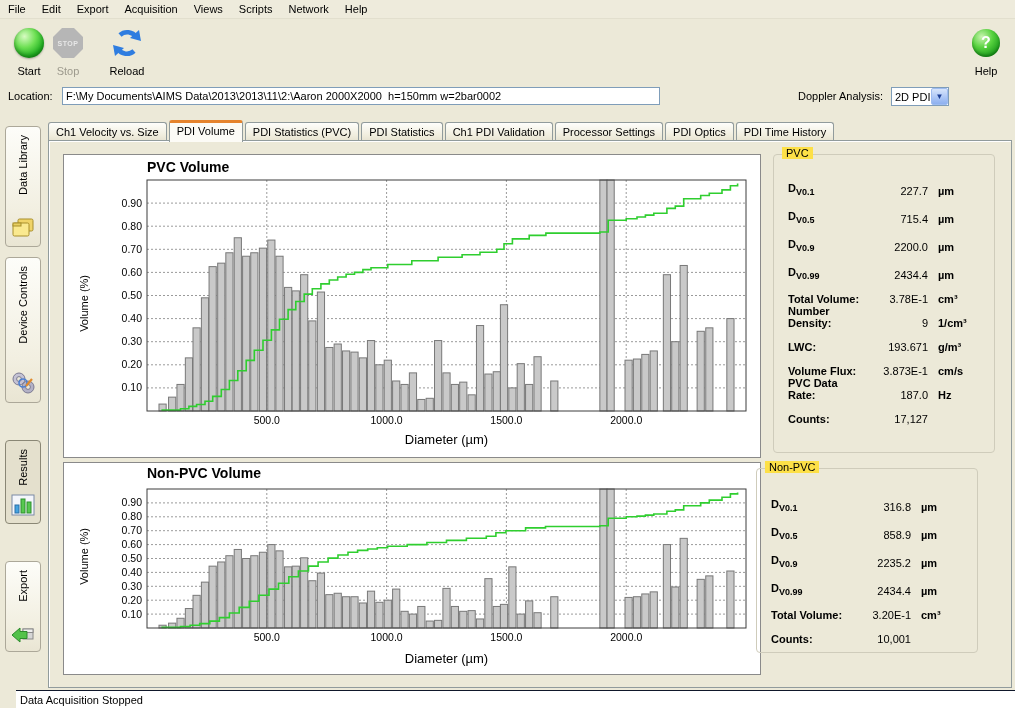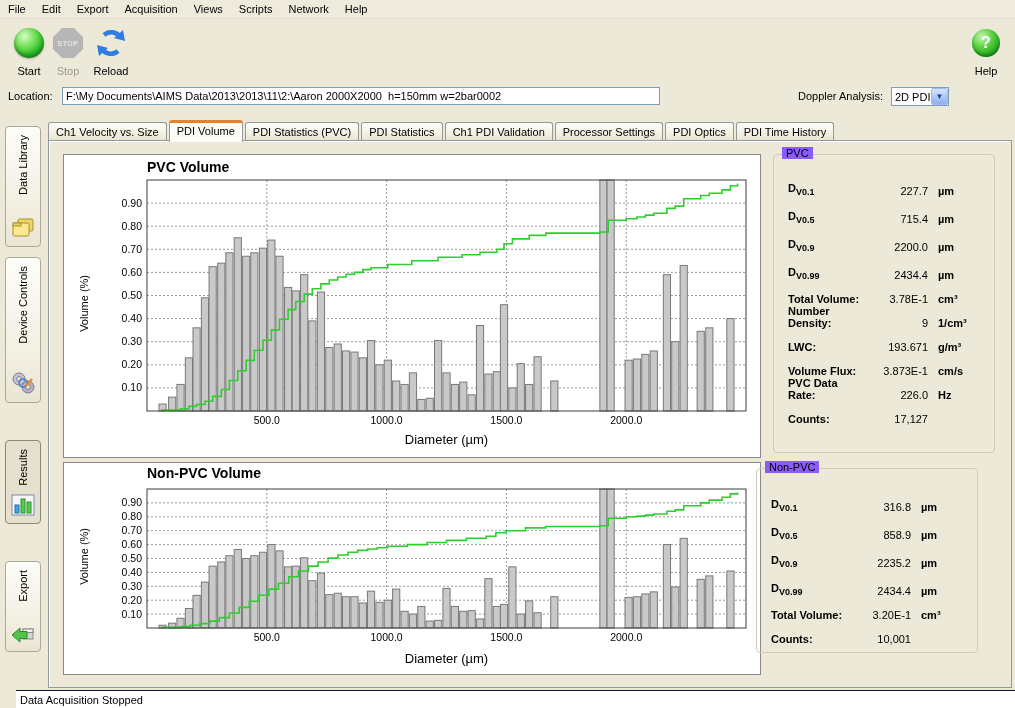--- a/index.html
+++ b/index.html
@@ -64,21 +64,21 @@
   .axis-x{position:absolute;left:83px;width:599px;text-align:center;font-size:13px;}
   .axis-y{position:absolute;left:14px;font-size:11px;}
   svg text{font-family:"Liberation Sans",sans-serif;font-size:10.5px;fill:#000;}
   .grid{stroke:#9a9a9a;stroke-width:1;stroke-dasharray:2,2;}
   .bar{fill:#c9c9c9;stroke:#787878;stroke-width:1;}
   .cum{fill:none;stroke-width:1.6;}
   .plotborder{fill:none;stroke:#3c3c3c;stroke-width:1;}
 
   
   .group{position:absolute;border:1px solid #cfccbb;border-radius:4px;}
-  .group .legend{position:absolute;top:-8px;left:8px;background:#8b5cf6;padding:0 4px;}
+  .group .legend{position:absolute;top:-8px;left:8px;background:#fde047;padding:0 4px;}
   .srow{display:flex;align-items:flex-end;padding:0 10px 0 14px;box-sizing:border-box;}
   .srow .sl{flex:1;font-weight:bold;}
   .srow .sl sub{font-size:9px;font-weight:bold;}
   .srow .sv{width:66px;text-align:right;}
   .srow .su{width:46px;padding-left:10px;font-weight:bold;}
   .h28{height:28px;} .h24{height:24px;}
 
   
   .statusbar{position:absolute;left:16px;top:690px;width:100%;height:18px;background:#ffffff;
              border-top:1px solid #0f172a;}
@@ -111,21 +111,21 @@
       <div class="tlabel">Start</div>
     </div>
     <div class="tool disabled" style="left:50px;width:36px;">
       <div class="ticon">
           <div class="octagon">
             <span>STOP</span>
           </div>
         </div>
       <div class="tlabel">Stop</div>
     </div>
-    <div class="tool" style="left:88px;width:46px;">
+    <div class="tool" style="left:104px;width:46px;">
       <div class="ticon">
         <svg width="32" height="32" viewBox="0 0 32 32">
           <path d="M25 10 A10 9 0 0 0 9 8" fill="none" stroke="#2f7de0" stroke-width="4.5"></path>
           <polygon points="28,3 30,14 19,11" fill="#2f7de0"></polygon>
           <path d="M7 22 A10 9 0 0 0 23 24" fill="none" stroke="#2f7de0" stroke-width="4.5"></path>
           <polygon points="4,29 2,18 13,21" fill="#2f7de0"></polygon>
         </svg>
       </div>
       <div class="tlabel">Reload</div>
     </div>
@@ -440,21 +440,21 @@
             <span class="sv">193.671</span>
             <span class="su">g/m³</span>
           </div>
         <div class="srow h24">
             <span class="sl"><span>Volume Flux:</span></span>
             <span class="sv">3.873E-1</span>
             <span class="su">cm/s</span>
           </div>
         <div class="srow h24">
             <span class="sl"><span>PVC Data Rate:</span></span>
-            <span class="sv">226.0</span>
+            <span class="sv">187.0</span>
             <span class="su">Hz</span>
           </div>
         <div class="srow h24">
             <span class="sl"><span>Counts:</span></span>
             <span class="sv">17,127</span>
             <span class="su"></span>
           </div>
       </div>
     </div>
 

